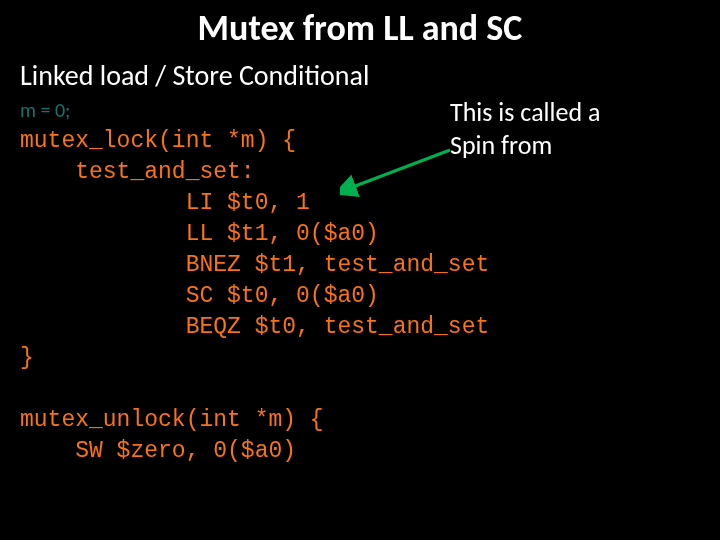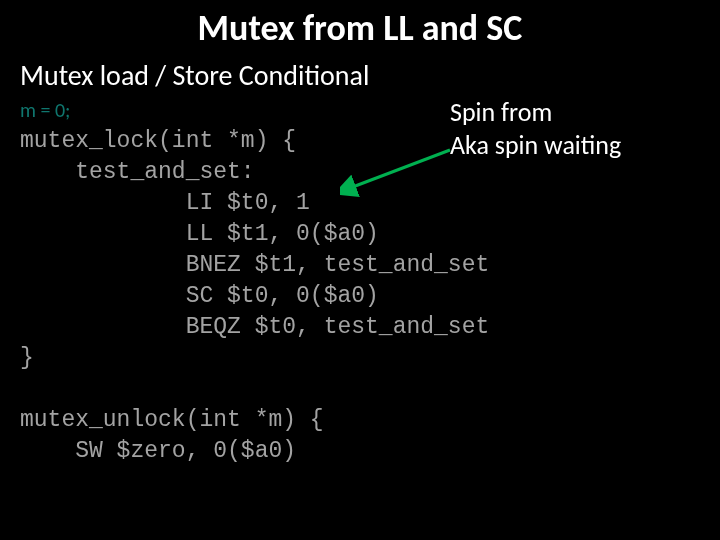--- a/index.html
+++ b/index.html
@@ -44,21 +44,21 @@
     font-weight: 400;
     color: #0f766e;
   }
   .code {
     position: absolute;
     top: 126px;
     left: 20px;
     font-family: Consolas, "Courier New", monospace;
     font-size: 23px;
     line-height: 1.35;
-    color: #a3a3a3;
+    color: #f97316;
     white-space: pre;
   }
   .annotation {
     position: absolute;
     top: 96px;
     left: 450px;
     width: 250px;
     font-size: 26px;
     line-height: 1.25;
     color: #fff;
@@ -72,21 +72,21 @@
     pointer-events: none;
   }
 </style>
 </head>
 <body>
 
 <div class="slide">
 
   <div class="title">Mutex from LL and SC</div>
 
-  <div class="subtitle">Mutex load / Store Conditional</div>
+  <div class="subtitle">Linked load / Store Conditional</div>
 
   <div class="m0">m = 0;</div>
 
   <div class="code">mutex_lock(int *m) {
     test_and_set:
             LI $t0, 1
             LL $t1, 0($a0)
             BNEZ $t1, test_and_set
             SC $t0, 0($a0)
             BEQZ $t0, test_and_set
@@ -98,17 +98,17 @@
   <svg class="arrow" viewBox="0 0 120 60">
     <defs>
       <marker id="ah" markerWidth="8" markerHeight="8" refX="2" refY="4" orient="auto">
         <path d="M0,0 L8,4 L0,8 Z" fill="#00B050"></path>
       </marker>
     </defs>
     <line x1="110" y1="10" x2="10" y2="48" stroke="#00B050" stroke-width="3" marker-end="url(#ah)"></line>
   </svg>
 
   <div class="annotation">
+    <div>This is called a</div>
     <div>Spin from</div>
-    <div>Aka spin waiting</div>
   </div>
 
 </div>
 
 </body></html>

